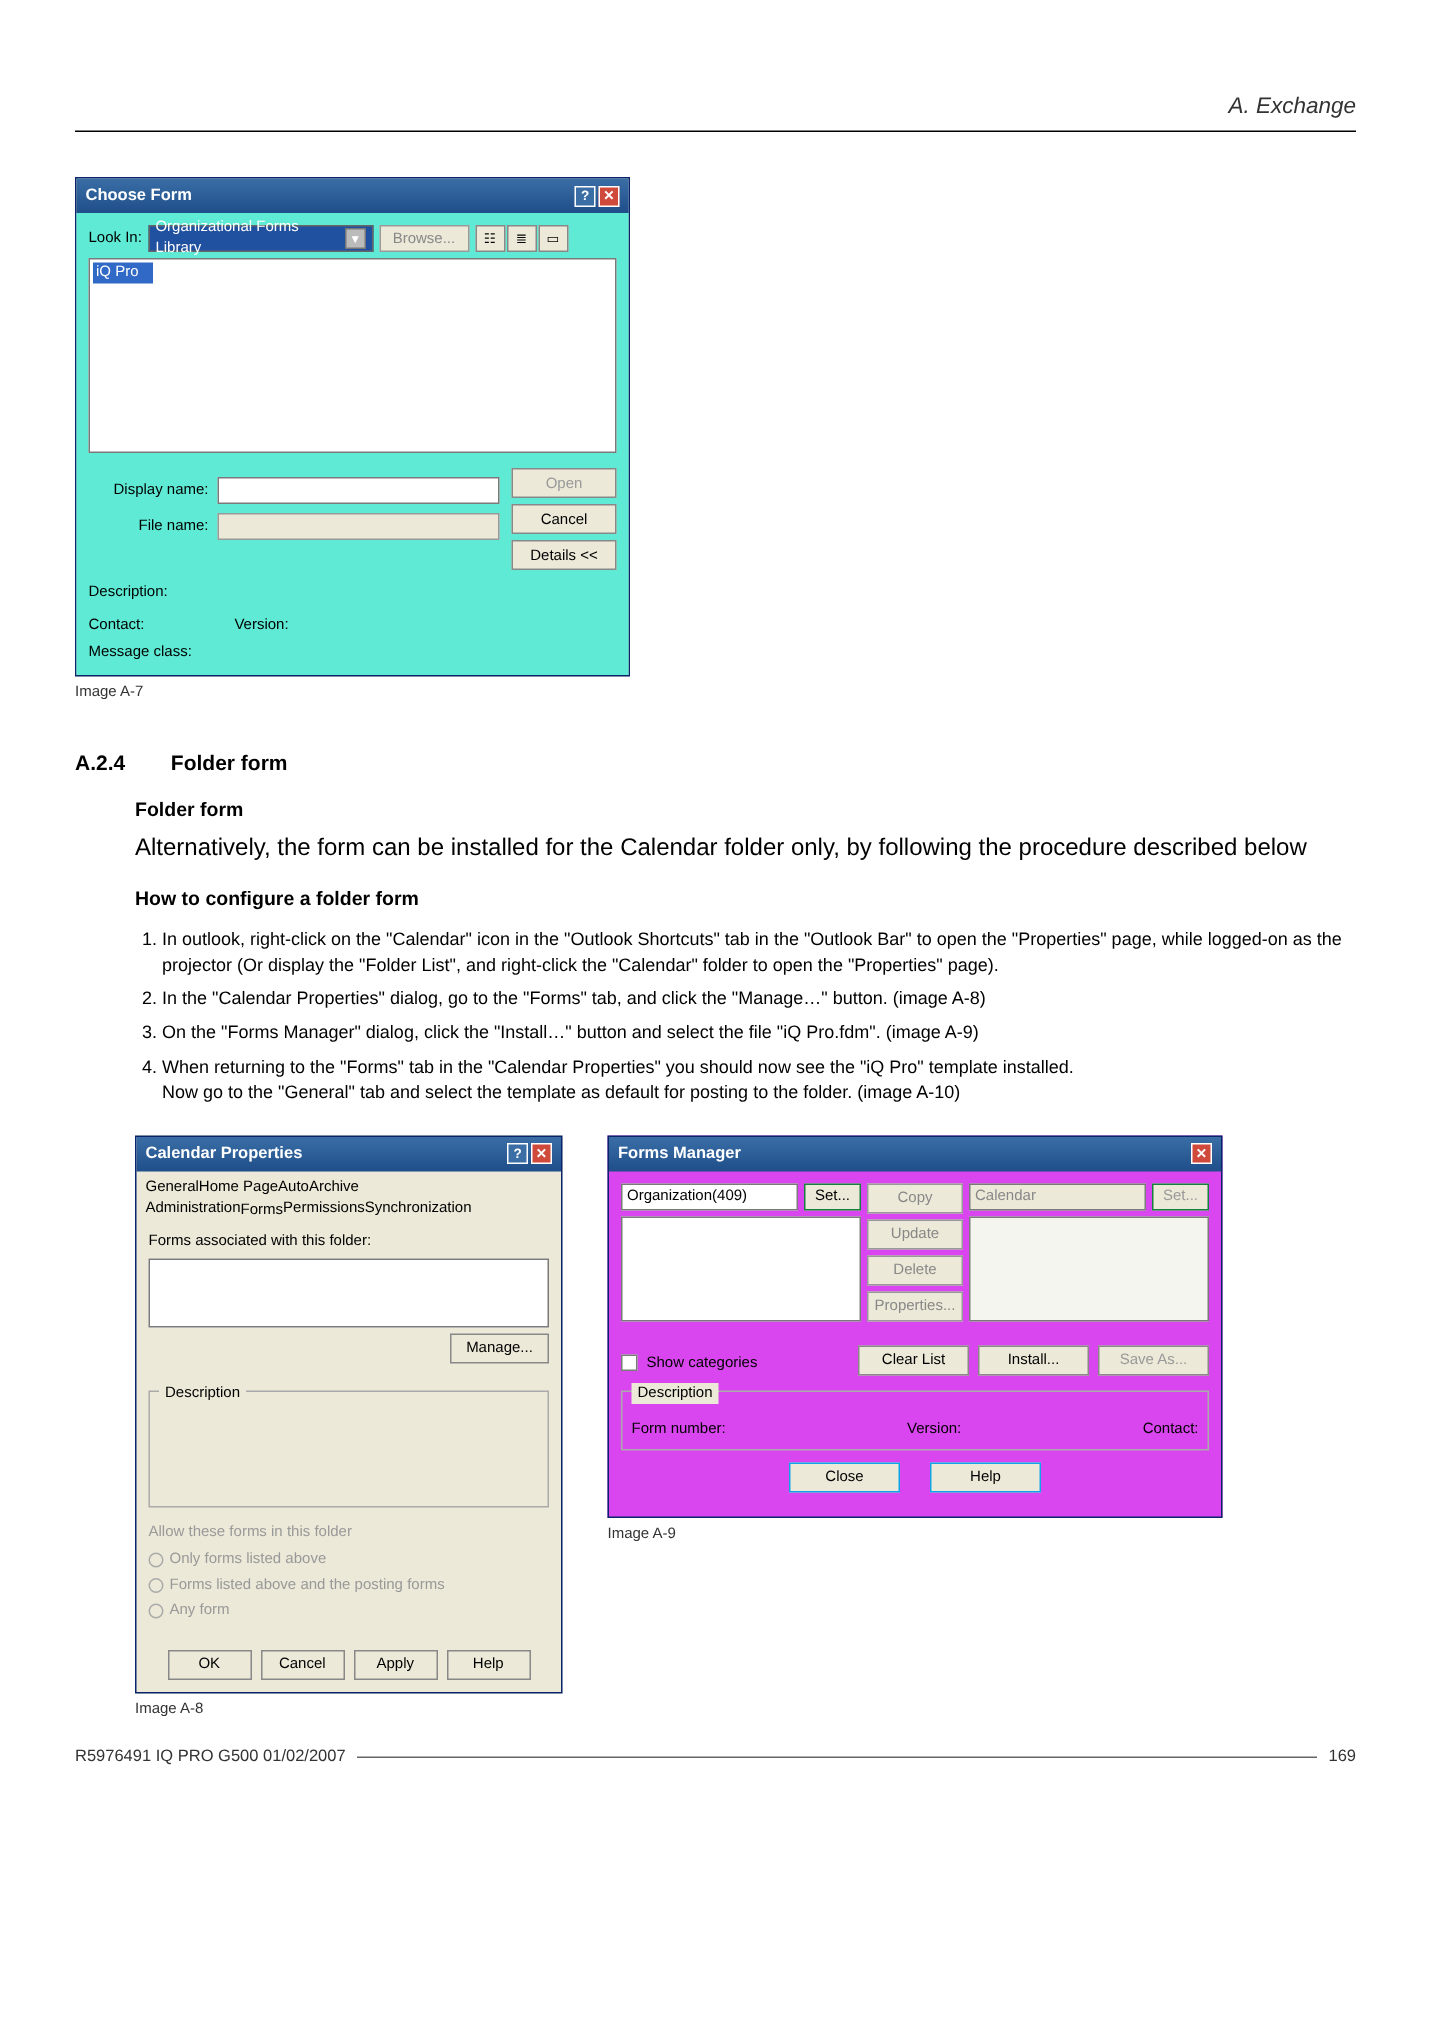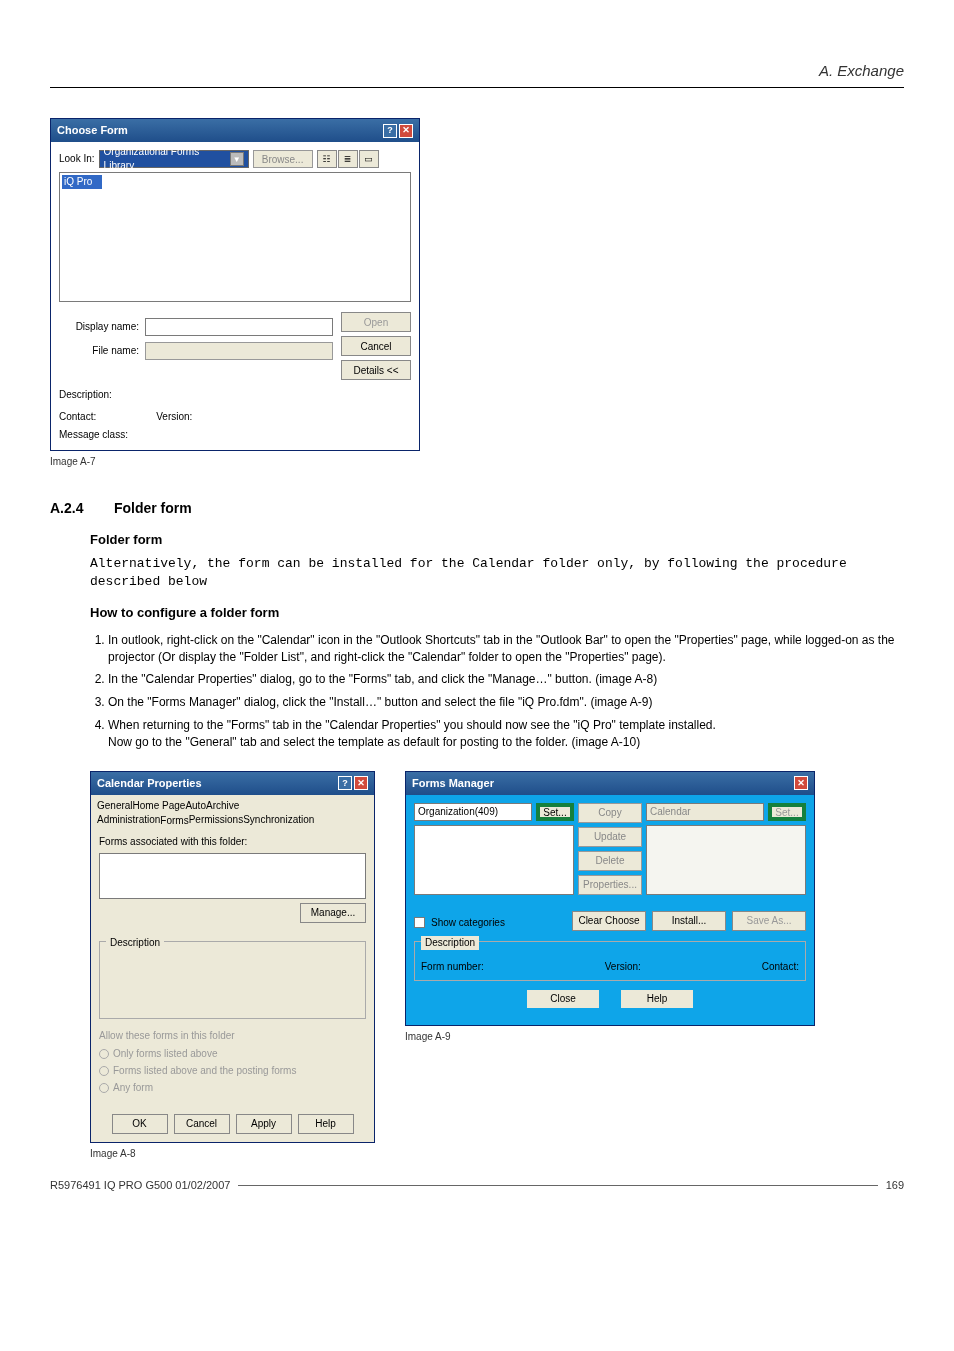--- a/index.html
+++ b/index.html
@@ -40,21 +40,21 @@
     font-weight: bold;
     display: flex;
     justify-content: space-between;
     align-items: center;
   }
   .dlg-titlebar .icons { display:flex; gap:2px; }
   .winicon { width:14px; height:14px; border:1px solid #fff; font-size:9px; display:flex; align-items:center; justify-content:center; }
   .winicon.help { background:#3a6ea5; color:#fff; }
   .winicon.close { background:#d04a3c; color:#fff; }
 
-  .dlg-choose .body { padding:8px; background:#ffffff; }
+  .dlg-choose .body { padding:8px; background:#5eead4; }
   .lookin-row { display:flex; align-items:center; gap:4px; margin-bottom:4px; }
   .lookin-row label { font-size:10px; }
   .lookin-row .select { background:#2050a0; color:#fff; border:1px solid #666; height:18px; width:150px; padding:0 4px; font-size:10px; display:flex; align-items:center; justify-content:space-between; }
   .lookin-row .arrow { width:14px; height:14px; background:#bbb; font-size:8px; display:flex; align-items:center; justify-content:center; border:1px solid #777;}
   .lookin-row .browse { height:18px; width:60px; background:#ece9d8; border:1px solid #999; font-size:10px; color:#888; }
   .lookin-row .viewbtns { display:flex; gap:1px; }
   .lookin-row .vb { width:20px; height:18px; background:#ece9d8; border:1px solid #888; font-size:9px; display:flex; align-items:center; justify-content:center;}
   .listpane { width:100%; height:130px; background:#fff; border:1px solid #7a7a7a; padding:2px; }
   .listpane .item { background:#3169c6; color:#fff; font-size:10px; width:40px; padding:0 2px;}
   .formrow { display:flex; align-items:center; gap:6px; margin-top:6px; }
@@ -65,21 +65,21 @@
   .btn { width:70px; height:20px; font-size:10px; background:#ece9d8; border:1px solid #888; }
   .btn.dis { color:#999; }
   .descbox { margin-top:8px; font-size:10px; }
   .cv-row { display:flex; gap:60px; font-size:10px; margin-top:8px;}
   .img-caption { font-size:10px; color:#333; margin-bottom:20px; }
 
   
   .sect-num { font-weight:bold; font-size:14px; margin-top:30px; margin-left:0; }
   .sect-num span.num { display:inline-block; width:60px; }
   .sub-head { font-weight:bold; font-size:13px; margin-left:40px; margin-top:12px; }
-  .para { margin-left:40px; font-size:13px; margin-top:6px; color:#000;font-family:Liberation Mono, monospace; }
+  .para { margin-left:40px; font-size:16px; margin-top:6px; color:#000; }
   .steps { margin-left:40px; margin-top:10px; }
   .steps li { font-size:12px; margin:6px 0 6px 18px; }
   .steps li .cont { display:block; margin-left:0; }
 
   .dlg-row { display:flex; gap:30px; align-items:flex-start; margin-left:40px; margin-top:20px;}
 
   
   .dlg-cal { width:285px; border:1px solid #0a246a; background:#ece9d8; font-size:10px;}
   .tabs-row { display:flex; }
   .tab.active { background:#ece9d8; position:relative; top:1px; }
@@ -90,29 +90,29 @@
   .fieldset { border:1px solid #aaa; margin-top:18px; padding:6px; }
   .fieldset .legend { position:relative; top:-12px; background:#ece9d8; padding:0 4px; font-size:10px; width:fit-content; }
   .fieldset .inner { height:50px; }
   .radios { color:#999; font-size:10px; margin-top:10px;}
   .radios div { margin:3px 0; display:flex; align-items:center; gap:4px;}
   .radio { width:10px; height:10px; border:1px solid #aaa; border-radius:50%; display:inline-block; background:#ece9d8;}
   .btnrow { display:flex; gap:6px; justify-content:center; padding:8px;}
   .btnrow .btn { width:56px; }
 
   
-  .dlg-fm { width:410px; border:1px solid #0a246a; background:#0ea5e9; font-size:10px; }
+  .dlg-fm { width:410px; border:1px solid #0a246a; background:#d946ef; font-size:10px; }
   .fm-titlebar { background:linear-gradient(#3a6ea5,#1f4e8a); color:#fff; padding:4px 6px; font-weight:bold; display:flex; justify-content:space-between; align-items:center; font-size:11px;}
   .fm-body { padding:8px; }
   .fm-top { display:flex; gap:4px; }
   .fm-panel { display:flex; flex-direction:column; flex:1; }
   .fm-panel .head { display:flex; align-items:center; gap:4px; margin-bottom:2px;}
   .fm-panel .readout { height:18px; background:#fff; border:1px solid #7a7a7a; flex:1; padding:0 3px; font-size:10px; display:flex; align-items:center;}
   .fm-panel .readout.dis { background:#ece9d8; color:#888; }
-  .fm-setbtn { width:38px; height:18px; font-size:10px; border:4px solid #15803d; background:#ece9d8;}
+  .fm-setbtn { width:38px; height:18px; font-size:10px; border:1px solid #15803d; background:#ece9d8;}
   .fm-setbtn.dis { color:#999; }
   .fm-list { flex:1; background:#fff; border:1px solid #7a7a7a; height:100px; margin-top:2px;}
   .fm-list.dis { background:#f5f5f0; }
   .fm-midcol { display:flex; flex-direction:column; gap:4px; justify-content:center; }
   .fm-midcol .mbtn { width:64px; height:20px; font-size:10px; background:#ece9d8; border:1px solid #999; color:#888;}
   .fm-check { margin-top:10px; display:flex; align-items:center; gap:6px;}
   .chk { width:11px; height:11px; border:1px solid #7a7a7a; background:#fff; display:inline-block;}
   .fm-actions { display:flex; gap:6px; margin-top:6px; }
   .fm-actions .abtn { width:74px; height:20px; font-size:10px; border:1px solid #888; background:#ece9d8;}
   .fm-actions .abtn.dis { color:#999;}
@@ -288,21 +288,21 @@
             </div>
             <div class="fm-list dis"></div>
           </div>
         </div>
         <div style="display:flex; justify-content:space-between; align-items:center; margin-top:10px;">
           <div class="fm-check">
             <span class="chk"></span>
             <span>Show categories</span>
           </div>
           <div class="fm-actions">
-            <button class="abtn">Clear Choose</button>
+            <button class="abtn">Clear List</button>
             <button class="abtn">Install...</button>
             <button class="abtn dis">Save As...</button>
           </div>
         </div>
         <div class="fm-desc">
           <div class="legend">Description</div>
           <div class="row">
             <span>Form number:</span>
             <span>Version:</span>
             <span>Contact:</span>

